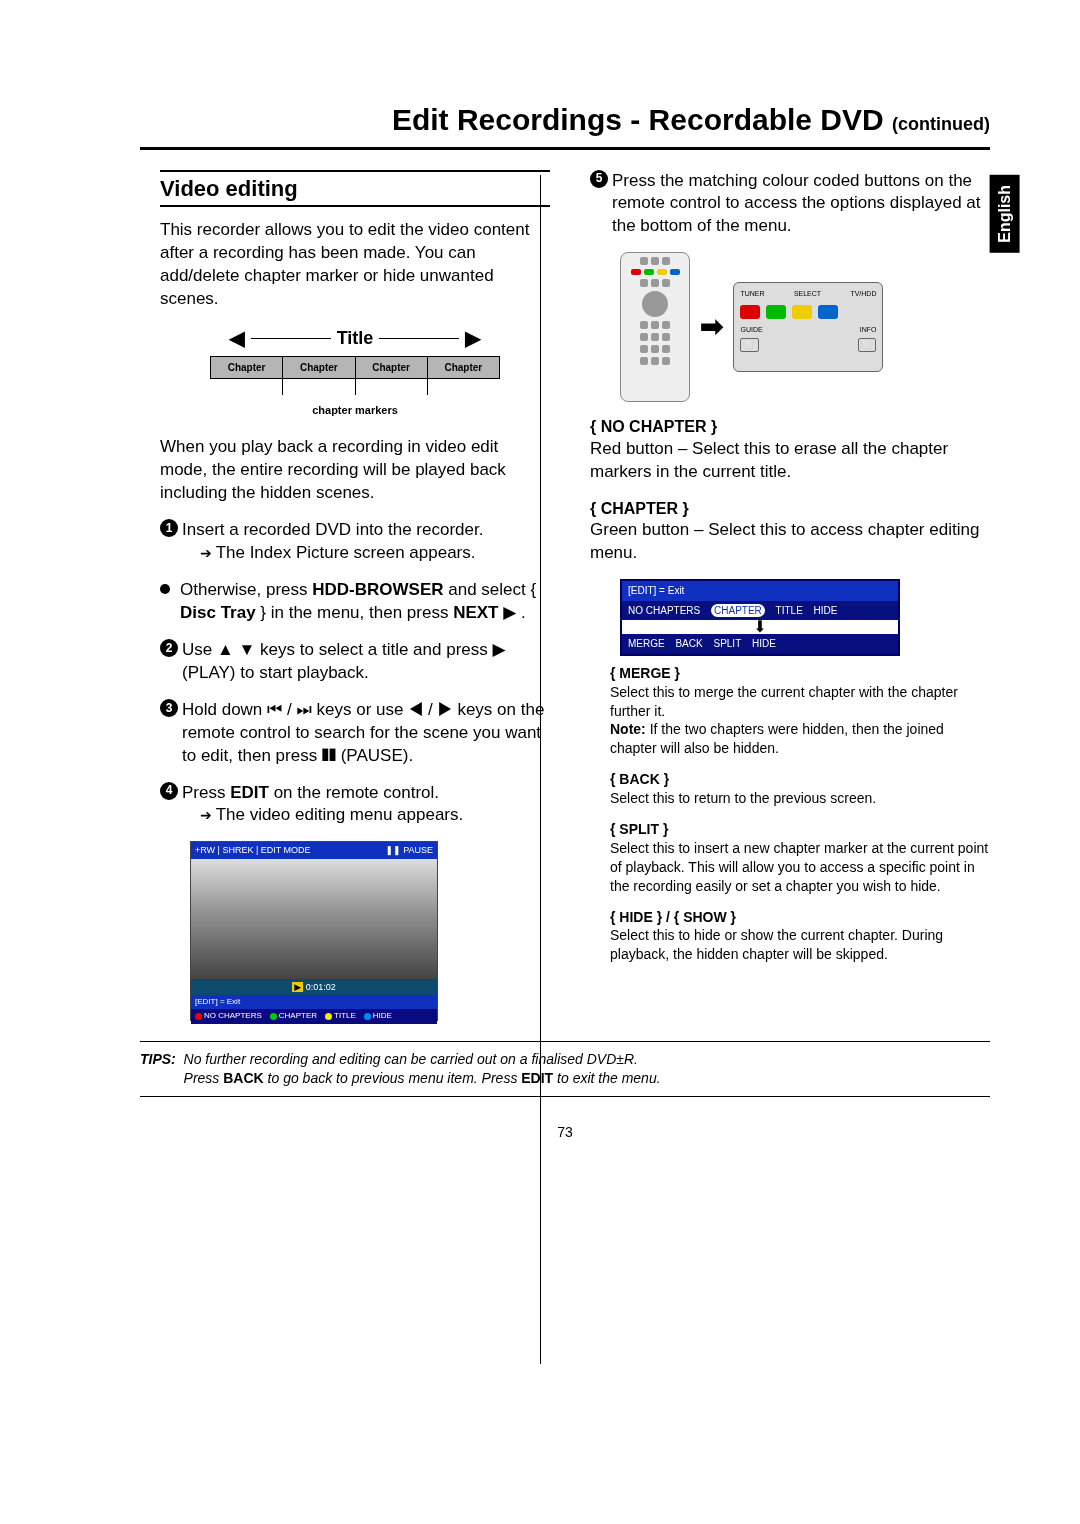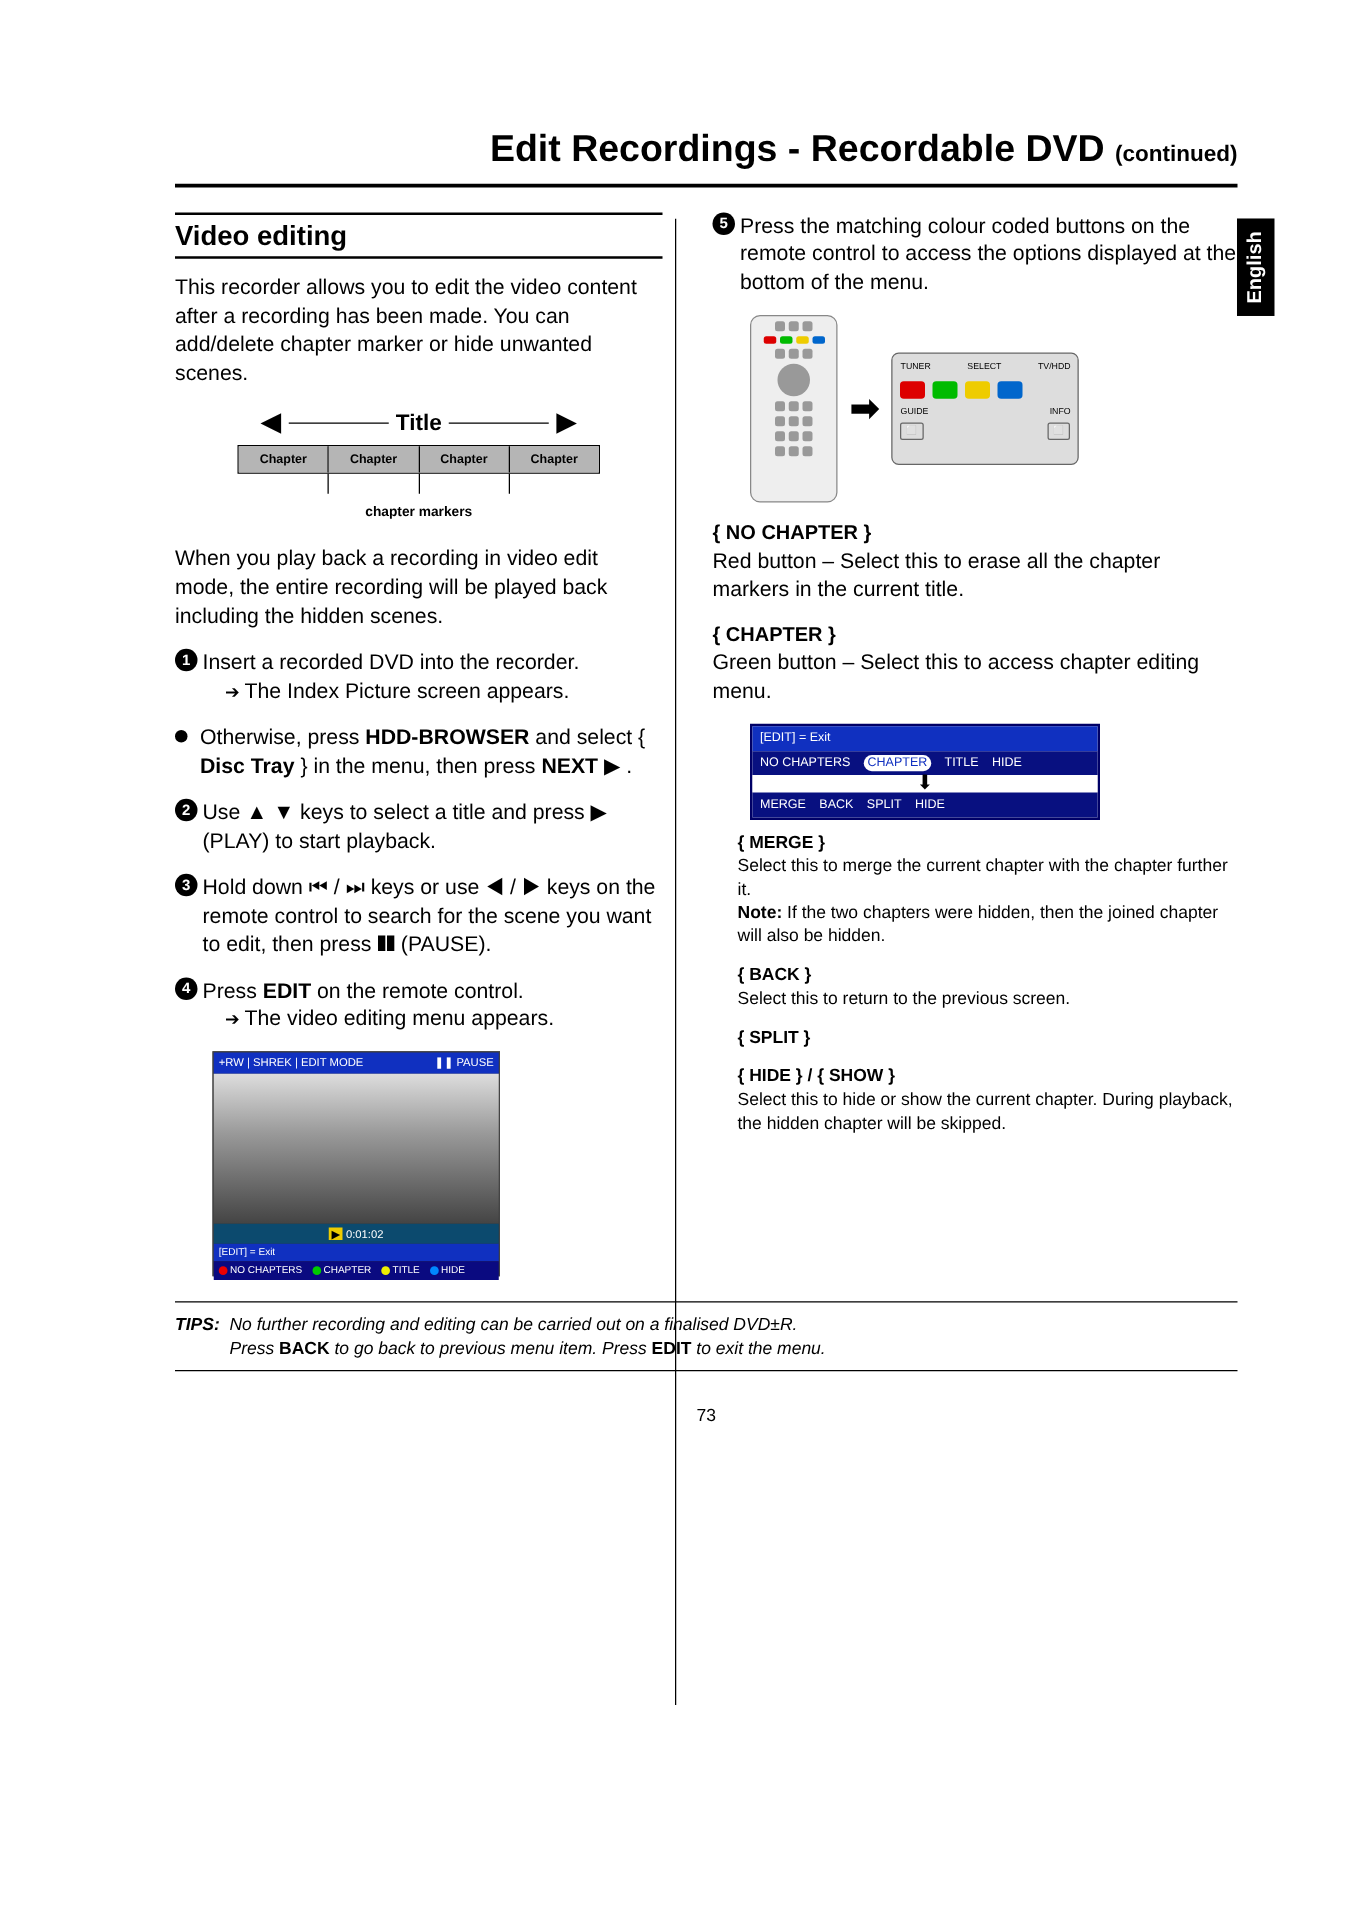--- a/index.html
+++ b/index.html
@@ -16,21 +16,21 @@
   }
   .page-title {
     text-align: right;
     font-size: 30px;
     font-weight: bold;
     border-bottom: 3px solid #000;
     padding-bottom: 6px;
     margin-bottom: 20px;
   }
   .page-title .small { font-size: 18px; font-weight: bold; margin-top: 36px; }
-  .columns { display: flex; gap: 40px; }
+  .columns { display: flex; gap: 40px; margin-left: 20px; }
   .col { flex: 1; }
   .col-left { flex: 0 0 390px; }
   .col-right { flex: 1; }
   .side-tab {
     position: absolute;
     right: 60px;
     top: 175px;
     background: #000;
     color: #fff;
     writing-mode: vertical-rl;
@@ -74,21 +74,21 @@
   .step { display:flex; margin-bottom:14px; }
   .step .txt { flex:1; }
   .bullet-solid { display:inline-block; width:10px; height:10px; background:#000; border-radius:50%; margin-right:10px; margin-top:5px; flex-shrink:0;}
   .arrow-indent { margin-left:18px; }
   .arrow-indent::before{ content:"➔ "; font-size:14px;}
   .bold { font-weight:bold; }
   .option-heading { font-weight:bold; font-size:16px; margin-top:10px;}
   .sub-option .hdr { font-weight:bold; font-size:14px;}
   .sub-option { font-size:14px; margin-bottom:12px; margin-left:20px;}
   .editmode-screenshot {
-    width:230px; height:180px; border:1px solid #444; margin:6px 0 0 30px;
+    width:248px; height:180px; border:1px solid #444; margin:6px 0 0 30px;
     background:#333; position:relative; font-size:9px; color:#fff; font-family:Arial;
   }
   .ems-topbar{ background:#1030c0; padding:2px 4px; display:flex; justify-content:space-between;}
   .ems-body{ height:120px; background:linear-gradient(#ddd,#999 40%,#444);}
   .ems-bar2{ background:#0c4a6e; padding:2px 4px;text-align:center;}
   .ems-bar3{ background:#1030c0; padding:2px 4px; font-size:8px;}
   .ems-strip{ background:#0a0a80; padding:2px 4px; display:flex; gap:8px; font-size:8px;}
   .ems-strip span::before{content:""; display:inline-block;width:7px;height:7px;border-radius:50%;margin-right:2px;vertical-align:middle;}
   .dot-red::before{background:#e00;}
   .dot-green::before{background:#0c0;}
@@ -304,20 +304,21 @@
       <div><span class="bold">Note:</span><span> If the two chapters were hidden, then the joined chapter will also be hidden.</span></div>
     </div>
 
     <div class="sub-option">
       <div class="hdr">{ BACK }</div>
       <div>Select this to return to the previous screen.</div>
     </div>
 
     <div class="sub-option">
       <div class="hdr">{ SPLIT }</div>
+      <div>Select this to insert a new chapter marker at the current point of playback. This will allow you to access a specific point in the recording easily or set a chapter you wish to hide.</div>
     </div>
 
     <div class="sub-option">
       <div class="hdr">{ HIDE } / { SHOW }</div>
       <div>Select this to hide or show the current chapter. During playback, the hidden chapter will be skipped.</div>
     </div>
   </div>
 </div>
 
 <div class="tips">

